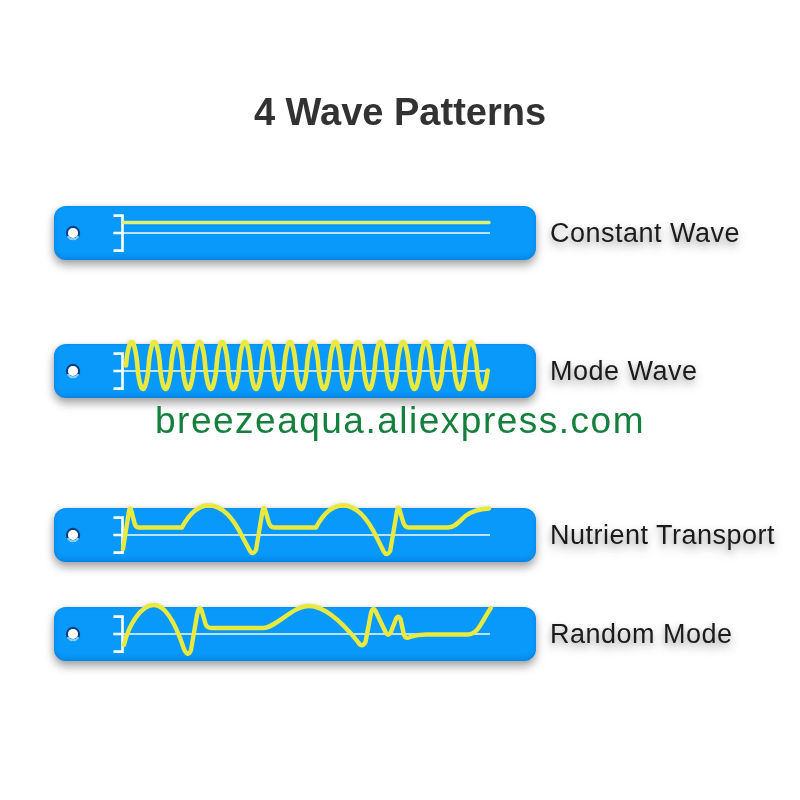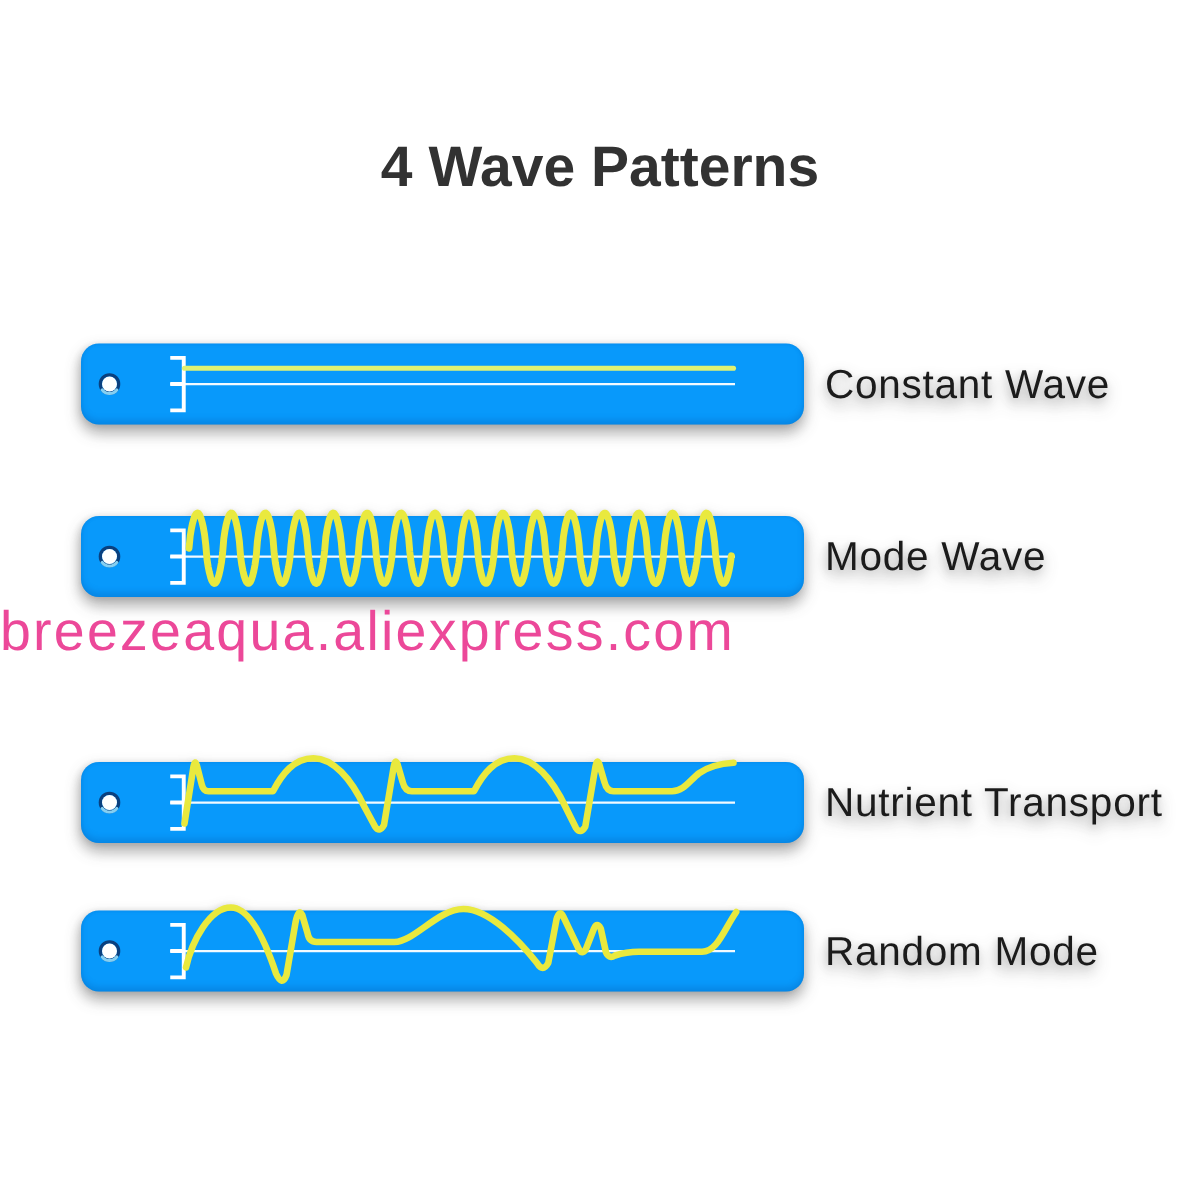--- a/index.html
+++ b/index.html
@@ -16,25 +16,25 @@
     left: 0; top: 91px; width: 800px;
     text-align: center;
     font-size: 38px;
     font-weight: bold;
     letter-spacing: 0px;
     color: #323232;
   }
   .watermark {
     position: absolute;
     left: 0; top: 400px; width: 800px;
-    text-align: left;
+    text-align: center;
     font-size: 37px;
     font-weight: normal;
     letter-spacing: 1.5px;
-    color: #ec4899;
+    color: #15803d;
     z-index: 5;
   }
   .bar {
     position: absolute;
     left: 54px;
     width: 482px;
     height: 54px;
     background: #0899fb;
     border-radius: 12px;
     filter: drop-shadow(0px 5px 5px rgba(40,40,40,0.38)) drop-shadow(-1px 1px 2px rgba(60,60,60,0.14));
@@ -57,21 +57,21 @@
     white-space: nowrap;
   }
 </style>
 </head>
 <body>
 
 <div class="canvas">
   <div class="title">4 Wave Patterns</div>
   <div class="watermark">breezeaqua.aliexpress.com</div>
   <div id="bars-root">
-      <div class="bar" style="top: 229px;">
+      <div class="bar" style="top: 206px;">
         <div class="bar-inner"></div>
         <svg width="482" height="54" viewBox="0 0 482 54">
           <circle cx="19" cy="27" r="6.1" fill="none" stroke="#0b3b78" stroke-width="2.2" opacity="0.95"></circle>
           <path d="M14.1 30.9 A6.1 6.1 0 0 0 23.9 30.9" fill="none" stroke="rgba(140,215,248,0.95)" stroke-width="2" stroke-linecap="round"></path>
           <circle cx="19" cy="27" r="5" fill="#ffffff"></circle>
           <line x1="59.5" y1="27" x2="436" y2="27" stroke="rgba(255,255,255,0.95)" stroke-width="1.5"></line>
           <path d="M59.5 9.6 H68.5 V44.6 H59.5 M59.5 27 H68.5" fill="none" stroke="#ffffff" stroke-width="2.6"></path>
           <path d="M69 16.5 L435 16.5" fill="none" stroke="#e0f273" stroke-width="3.4" stroke-linecap="round" stroke-linejoin="round"></path>
         </svg>
         <div class="bar-label">Constant Wave</div>

